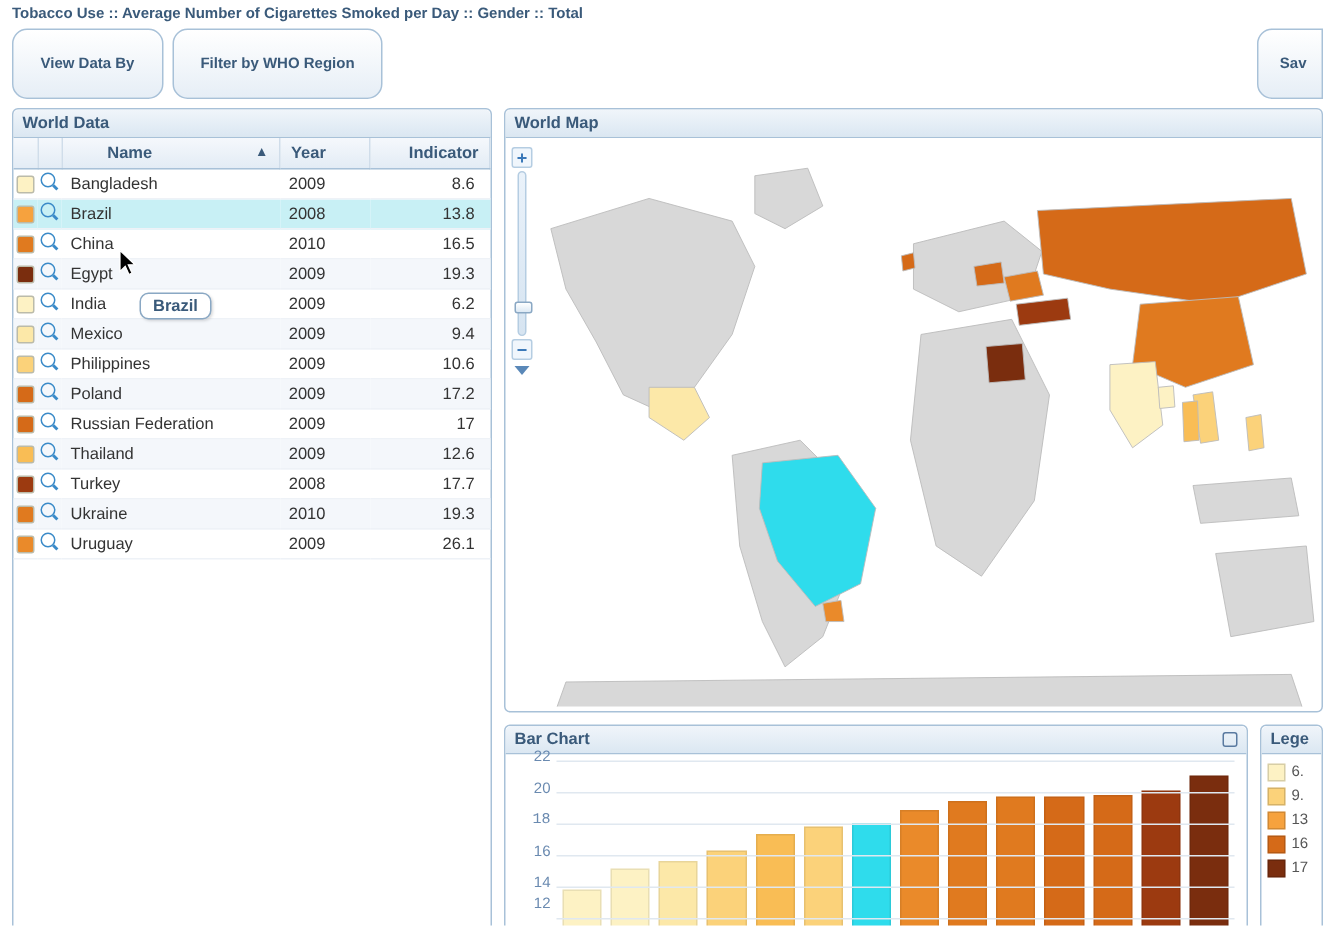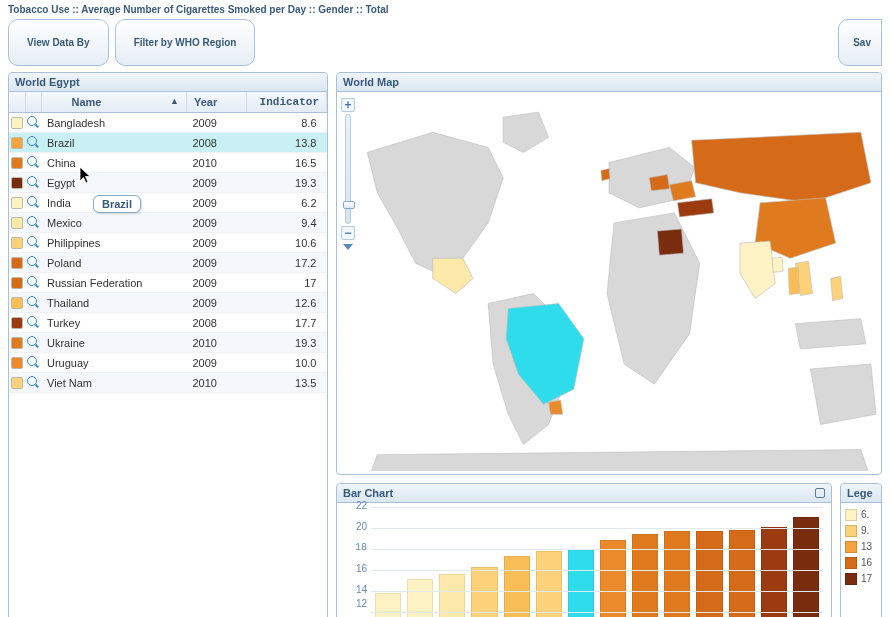--- a/index.html
+++ b/index.html
@@ -178,33 +178,33 @@
     <button class="btn">Filter by WHO Region</button>
   </div>
   <button class="btn btn-save">Sav</button>
 </div>
 
 <div class="content">
 
   <div class="left">
     <div class="panel" style="height:100%; position:relative;">
       <div class="panel-header">
-        <span>World Egypt</span>
+        <span>World Data</span>
       </div>
       <table class="data">
         <thead>
           <tr>
             <th class="cell-swatch"></th>
             <th class="cell-mag"></th>
             <th class="name">
               <span>Name</span>
               <span class="sort-arrow">▲</span>
             </th>
             <th style="width:60px;">Year</th>
-            <th style="width:80px; text-align:right;font-family:Liberation Mono, monospace;">Indicator</th>
+            <th style="width:80px; text-align:right;">Indicator</th>
           </tr>
         </thead>
         <tbody id="tbody">
             <tr>
               <td class="cell-swatch"><span class="swatch" style="background:#fdf2c4"></span></td>
               <td class="cell-mag"><span class="mag-icon"></span></td>
               <td>Bangladesh</td>
               <td>2009</td>
               <td class="ind">8.6</td>
             </tr>
@@ -283,28 +283,21 @@
               <td class="cell-mag"><span class="mag-icon"></span></td>
               <td>Ukraine</td>
               <td>2010</td>
               <td class="ind">19.3</td>
             </tr>
             <tr>
               <td class="cell-swatch"><span class="swatch" style="background:#ea8a2a"></span></td>
               <td class="cell-mag"><span class="mag-icon"></span></td>
               <td>Uruguay</td>
               <td>2009</td>
-              <td class="ind">10.0</td>
-            </tr>
-            <tr>
-              <td class="cell-swatch"><span class="swatch" style="background:#fbd27a"></span></td>
-              <td class="cell-mag"><span class="mag-icon"></span></td>
-              <td>Viet Nam</td>
-              <td>2010</td>
-              <td class="ind">13.5</td>
+              <td class="ind">26.1</td>
             </tr>
           </tbody>
       </table>
       <div class="tooltip">Brazil</div>
       <div class="cursor-arrow">
         <svg viewBox="0 0 12 18">
             <path d="M0,0 L0,14 L3.5,10.5 L6,16 L8,15 L5.5,9.5 L10,9.5 Z" fill="#000" stroke="#fff" stroke-width="0.8"></path>
           </svg>
       </div>
     </div>

